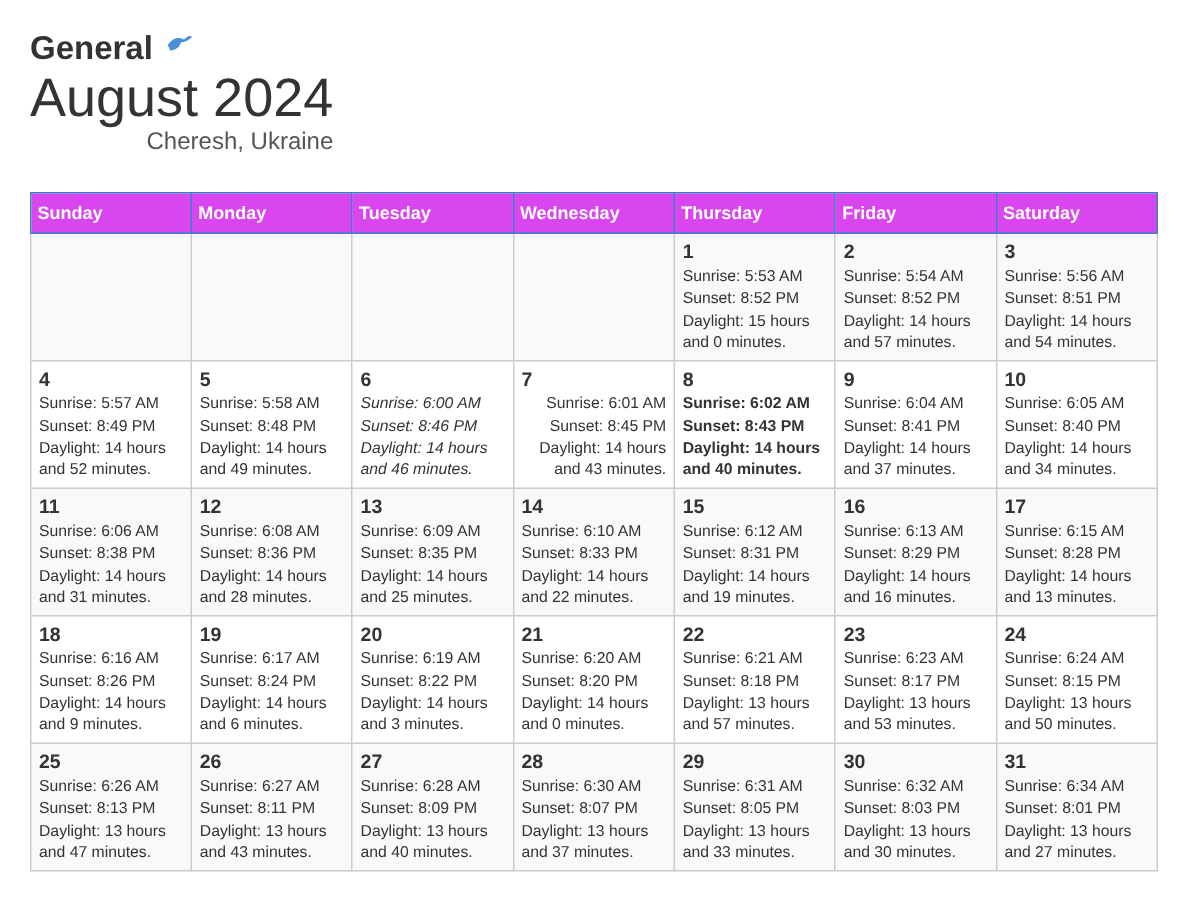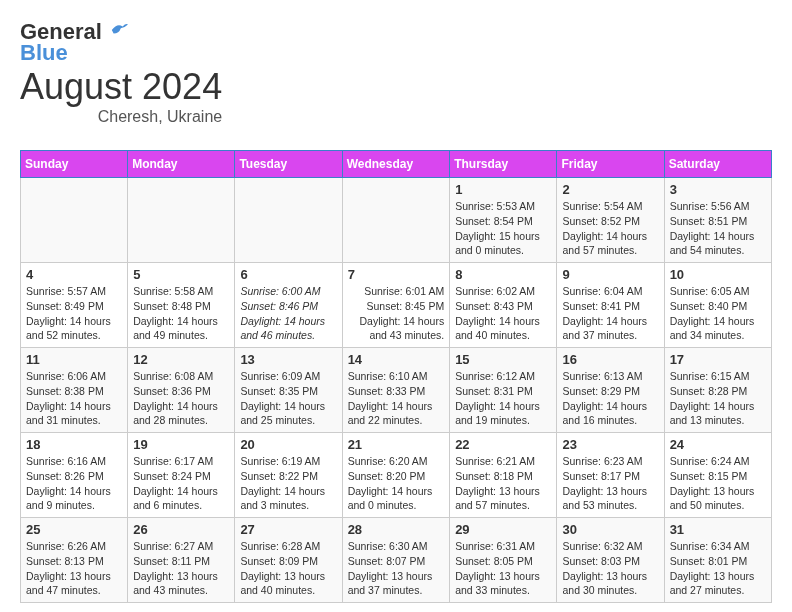--- a/index.html
+++ b/index.html
@@ -96,21 +96,20 @@
 <div class="header">
   <div class="logo">
     <div>
       <div style="display:flex;align-items:center;">
         <span class="logo-text">General
           <svg class="logo-icon" viewBox="0 0 20 20">
             <path d="M2,10 Q8,2 14,6 Q18,2 20,4 Q16,8 12,8 Q10,14 4,14 Z" fill="#4a90d9"></path>
           </svg>
         </span>
       </div>
-      <div style="color:#4a90d9;font-size:22px;font-weight:bold;margin-top:-4px;">Blue</div>
     </div>
   </div>
   <div class="title-block">
     <div class="month-title">August 2024</div>
     <div class="subtitle">Cheresh, Ukraine</div>
   </div>
 </div>
 
 <table class="calendar">
   <thead>
@@ -126,21 +125,21 @@
   </thead>
   <tbody id="calendar-body">
   <tr>
         <td class="empty-cell"></td>
         <td class="empty-cell"></td>
         <td class="empty-cell"></td>
         <td class="empty-cell"></td>
         <td>
           <span class="day-num">1</span>
           <div class="day-info" style="white-space: pre-line;">Sunrise: 5:53 AM
-Sunset: 8:54 PM
+Sunset: 8:52 PM
 Daylight: 15 hours and 0 minutes.</div>
         </td>
         <td>
           <span class="day-num">2</span>
           <div class="day-info" style="white-space: pre-line;">Sunrise: 5:54 AM
 Sunset: 8:52 PM
 Daylight: 14 hours and 57 minutes.</div>
         </td>
         <td>
           <span class="day-num">3</span>
@@ -169,21 +168,21 @@
 Daylight: 14 hours and 46 minutes.</div>
         </td>
         <td>
           <span class="day-num">7</span>
           <div class="day-info" style="white-space: pre-line; text-align: right;">Sunrise: 6:01 AM
 Sunset: 8:45 PM
 Daylight: 14 hours and 43 minutes.</div>
         </td>
         <td>
           <span class="day-num">8</span>
-          <div class="day-info" style="white-space: pre-line;">Sunrise: 6:02 AM
+          <div class="day-info" style="white-space: pre-line; font-weight: bold;">Sunrise: 6:02 AM
 Sunset: 8:43 PM
 Daylight: 14 hours and 40 minutes.</div>
         </td>
         <td>
           <span class="day-num">9</span>
           <div class="day-info" style="white-space: pre-line;">Sunrise: 6:04 AM
 Sunset: 8:41 PM
 Daylight: 14 hours and 37 minutes.</div>
         </td>
         <td>

